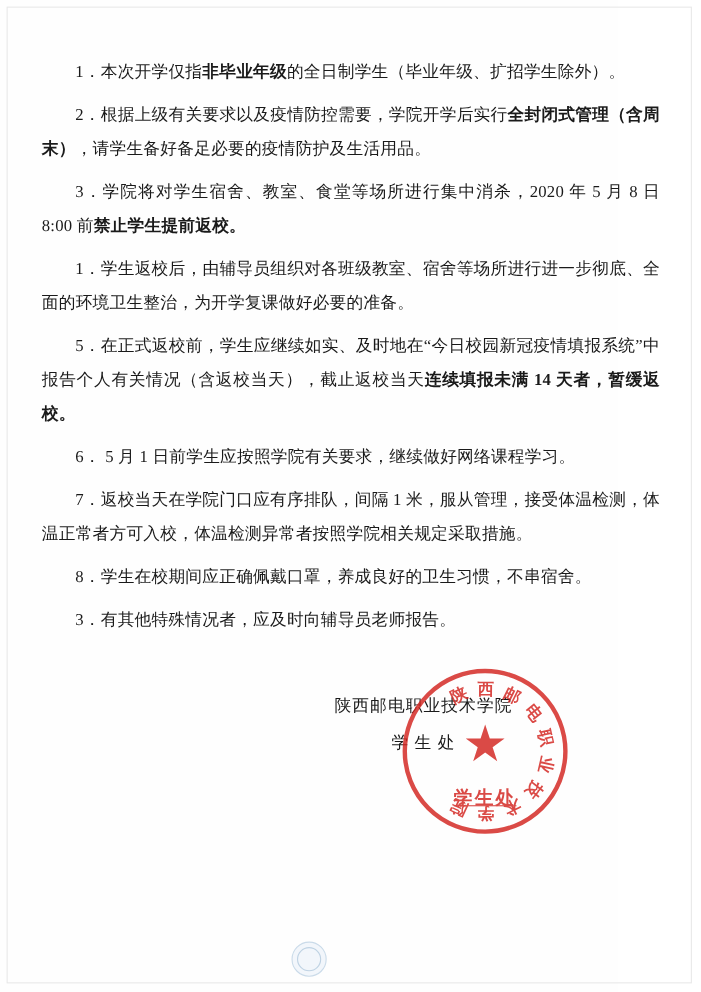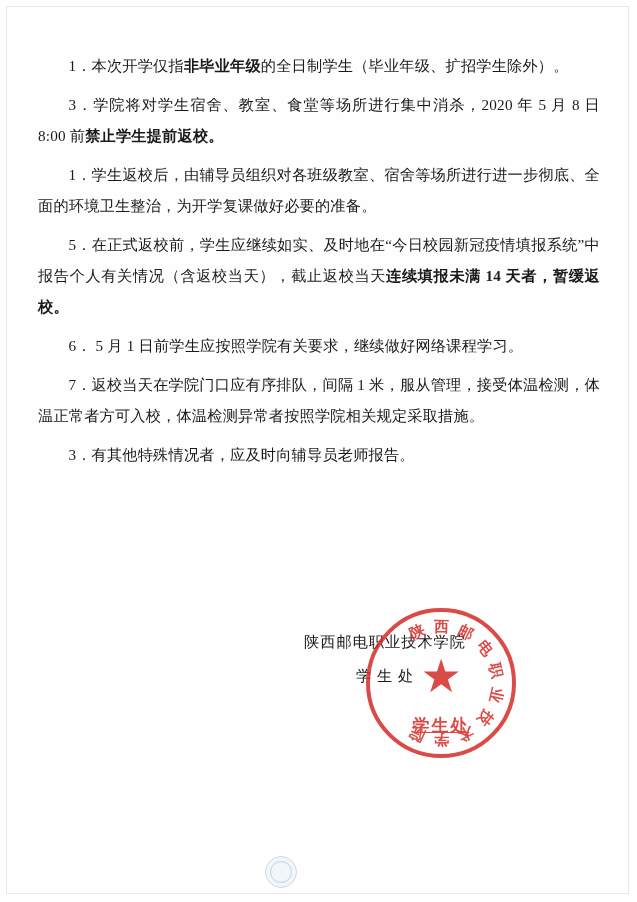--- a/index.html
+++ b/index.html
@@ -139,25 +139,27 @@
   }
 </style>
 </head>
 <body>
 
 <div class="page">
   <div class="page-border"></div>
 
   <div class="content">
     <p class="para"><span>1．本次开学仅指</span><span class="b">非毕业年级</span><span>的全日制学生（毕业年级、扩招学生除外）。</span></p>
+    <p class="para"><span>2．根据上级有关要求以及疫情防控需要，学院开学后实行</span><span class="b">全封闭式管理（含周末）</span><span>，请学生备好备足必要的疫情防护及生活用品。</span></p>
     <p class="para"><span>3．学院将对学生宿舍、教室、食堂等场所进行集中消杀，2020 年 5 月 8 日 8:00 前</span><span class="b">禁止学生提前返校。</span></p>
     <p class="para"><span>1．学生返校后，由辅导员组织对各班级教室、宿舍等场所进行进一步彻底、全面的环境卫生整治，为开学复课做好必要的准备。</span></p>
     <p class="para"><span>5．在正式返校前，学生应继续如实、及时地在“今日校园新冠疫情填报系统”中报告个人有关情况（含返校当天），截止返校当天</span><span class="b">连续填报未满 14 天者，暂缓返校。</span></p>
     <p class="para"><span>6． 5 月 1 日前学生应按照学院有关要求，继续做好网络课程学习。</span></p>
     <p class="para"><span>7．返校当天在学院门口应有序排队，间隔 1 米，服从管理，接受体温检测，体温正常者方可入校，体温检测异常者按照学院相关规定采取措施。</span></p>
+    <p class="para"><span>8．学生在校期间应正确佩戴口罩，养成良好的卫生习惯，不串宿舍。</span></p>
     <p class="para"><span>3．有其他特殊情况者，应及时向辅导员老师报告。</span></p>
   </div>
 
   <div class="sign-block">
     <span class="sign-line">陕西邮电职业技术学院</span>
     <span class="sign-line">学 生 处</span>
   </div>
 
   <div class="stamp">
     <div class="stamp-inner">

